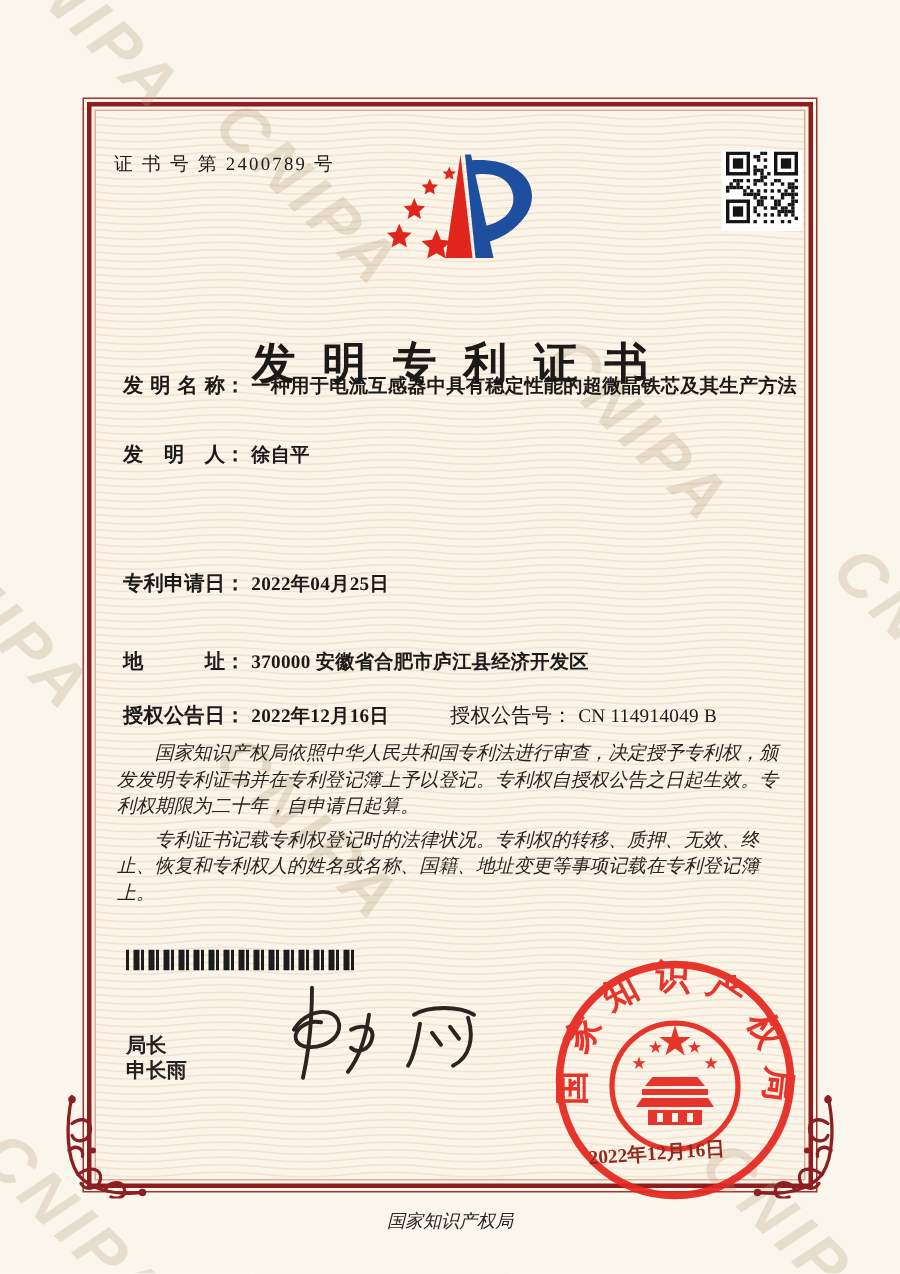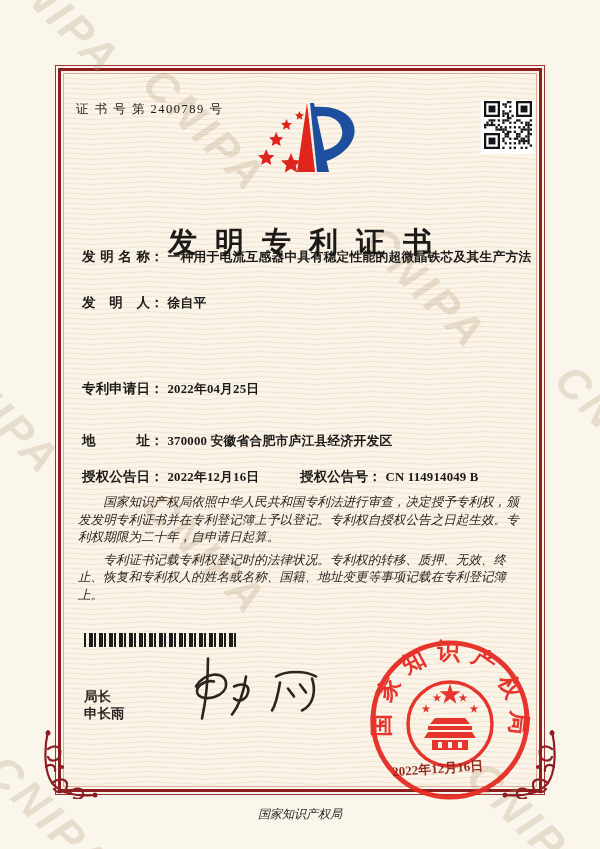--- a/index.html
+++ b/index.html
@@ -23,21 +23,21 @@
   .qr{position:absolute;left:481px;top:100px;width:54px;height:54px;background:#fff;
       z-index:4;display:flex;align-items:center;justify-content:center;}
   .title{position:absolute;left:0;top:179px;width:100%;text-align:center;z-index:4;
          font-size:29px;font-weight:700;letter-spacing:18px;text-indent:18px;margin-top:44px;}
   
   .frow{position:absolute;left:82px;z-index:4;font-size:13.5px;font-weight:700;white-space:nowrap;}
   .flabel{display:inline-block;width:68px;text-align:justify;text-align-last:justify;
           text-justify:inter-character;vertical-align:bottom;}
   .fcolon{display:inline-block;margin-right:4px;}
   .fval{font-size:12.8px;letter-spacing:0.2px;}
-  .frow2{position:absolute;left:300px;z-index:4;font-size:13.5px;font-weight:700;white-space:nowrap;}
+  .frow2{position:absolute;left:300px;z-index:4;font-size:13.5px;font-weight:400;white-space:nowrap;}
   
   .legal{position:absolute;left:78px;top:494px;width:446px;z-index:4;
          font-size:12.6px;line-height:17.6px;font-style:italic;color:#2b2320;}
   .legal p{margin:0 0 5px 0;text-indent:2em;}
   
   .barcode{position:absolute;left:84px;top:633px;width:154px;height:14px;z-index:4;
            overflow:hidden;white-space:nowrap;font-size:0;}
   .barcode span{display:inline-block;height:100%;}
   .bb{background:#1c1c1c;}
   

